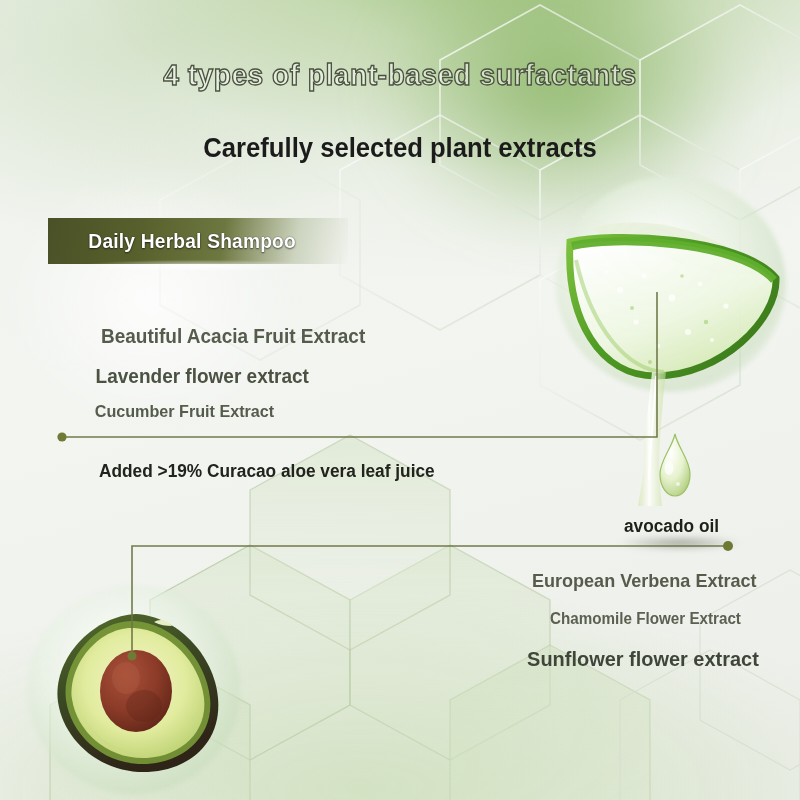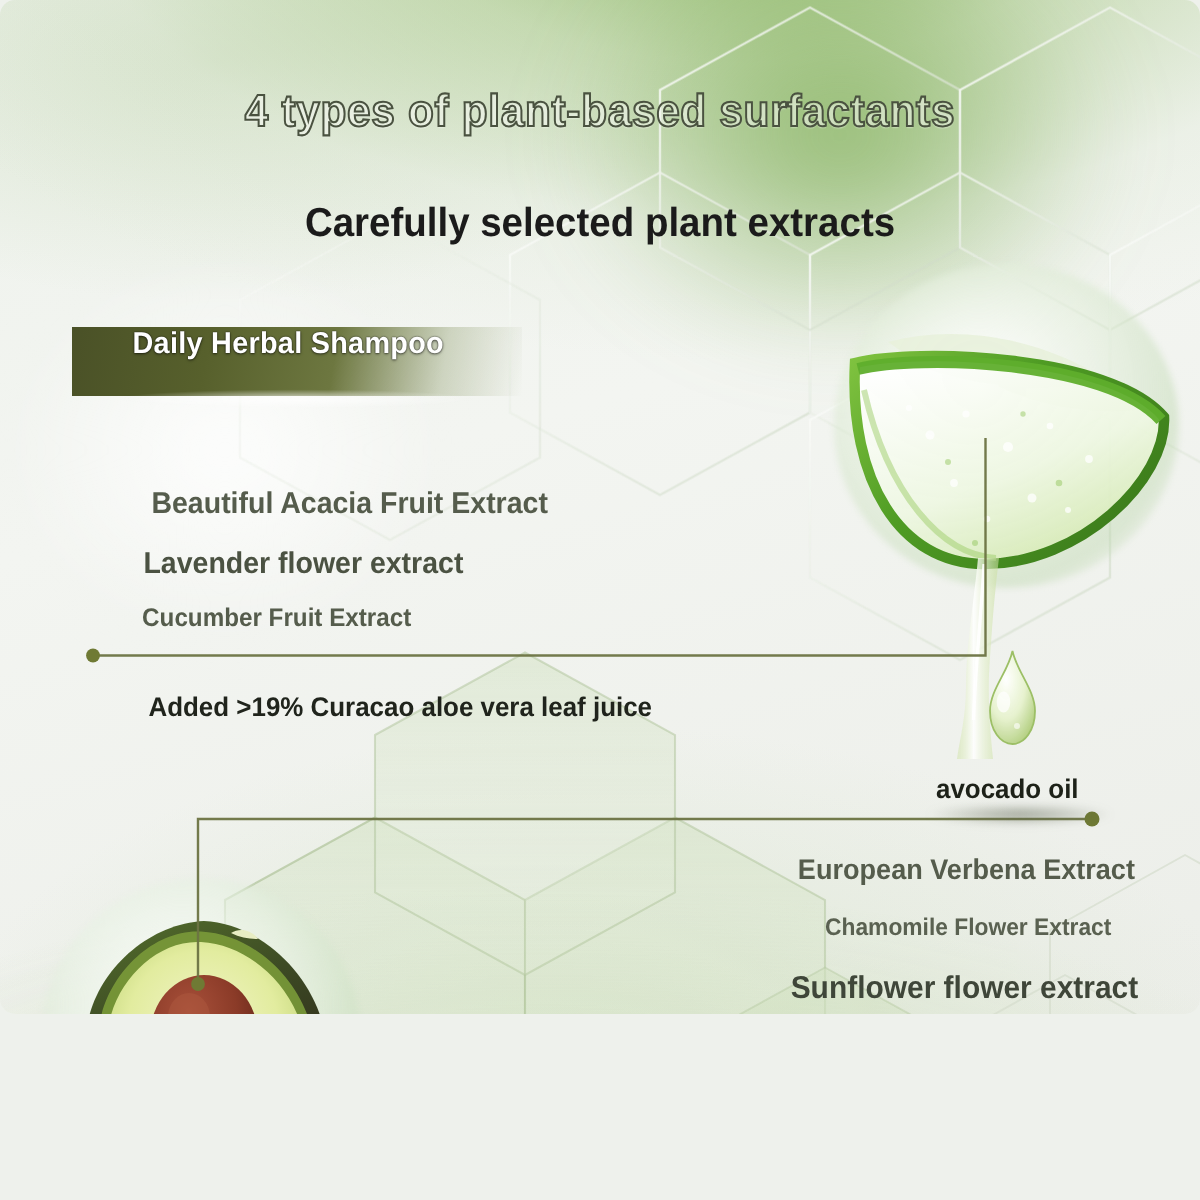--- a/index.html
+++ b/index.html
@@ -4,24 +4,23 @@
 <style>
   * { margin:0; padding:0; box-sizing:border-box; }
   html, body {
     width:800px; height:800px; overflow:hidden;
     font-family:"Liberation Sans", sans-serif;
     background:#eef1ec;
   }
 
   #poster {
     position:relative;
-    width:800px; height:676px;
+    width:800px; height:800px;
     overflow:hidden;
     background:#f0f2ee;
-    border-radius:10px;
   }
 
   
   .bg-base {
     position:absolute; inset:0;
     background:
       radial-gradient(115% 70% at 62% -12%, rgba(120,172,72,0.85) 0%, rgba(150,190,110,0.42) 26%, rgba(205,222,190,0.18) 48%, rgba(240,243,238,0) 68%),
       radial-gradient(60% 34% at 18% 6%, rgba(168,198,140,0.30) 0%, rgba(240,243,238,0) 70%),
       radial-gradient(75% 45% at 50% 104%, rgba(210,226,196,0.55) 0%, rgba(240,243,238,0) 72%),
       linear-gradient(165deg, #eef2ec 0%, #f3f5f1 42%, #eceee9 100%);
@@ -58,21 +57,21 @@
     text-align:center;
     font-size:27px; font-weight:bold;
     font-family:"Liberation Sans Narrow","Liberation Sans", sans-serif;
     color:#1b1b1b;
     transform:scaleX(0.95);
   }
 
   
   .banner {
     position:absolute; height:46px;
-    display:flex; 
+    display:flex; align-items:center;
   }
   .banner-left {
     left:48px; top:218px; width:300px;
     background:linear-gradient(100deg, #4a5127 0%, #57602c 30%, #6d7740 58%, rgba(160,172,132,0.45) 82%, rgba(240,243,238,0) 100%);
     padding-left:36px;
   }
   .banner-right {
     left:478px; top:718px; width:322px;
     background:linear-gradient(260deg, #4a5127 8%, #57602c 34%, #6d7740 60%, rgba(160,172,132,0.45) 86%, rgba(240,243,238,0) 100%);
     padding-left:42px;

